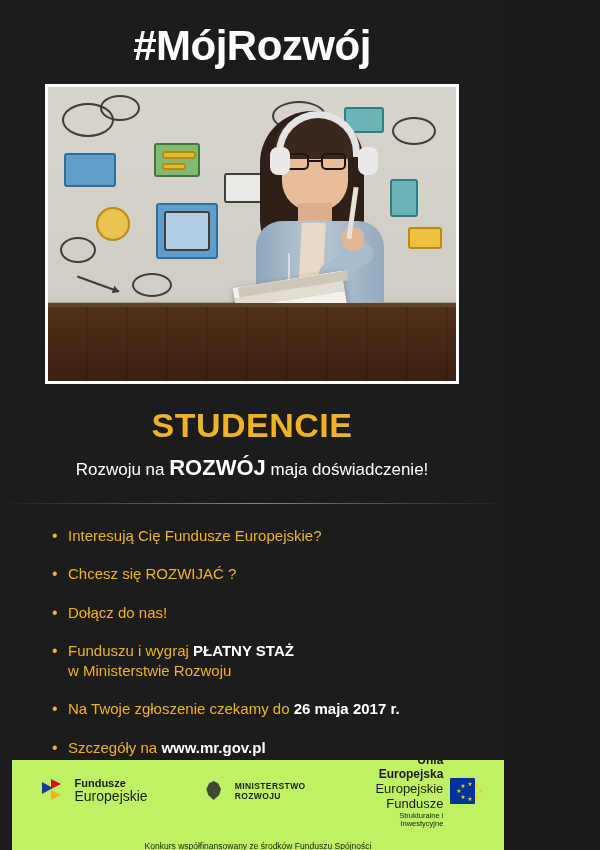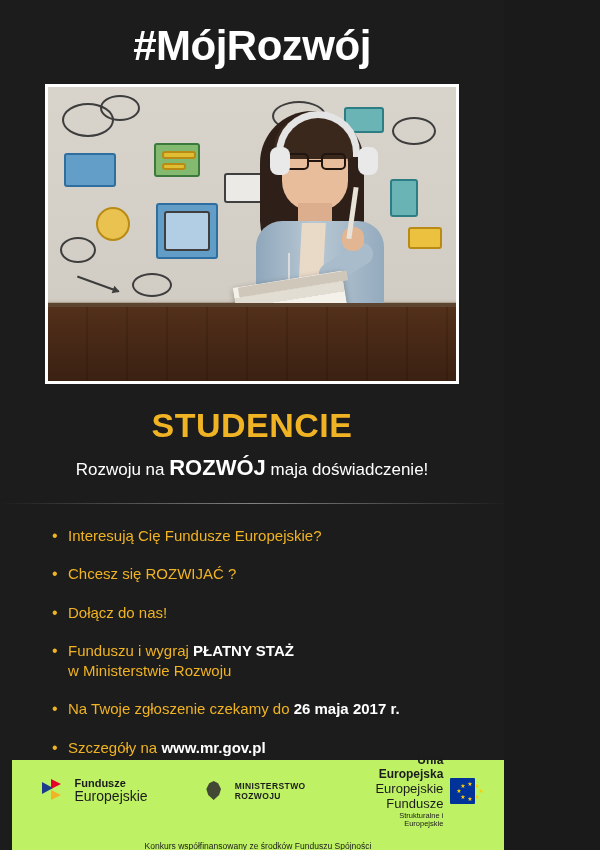--- a/index.html
+++ b/index.html
@@ -391,21 +391,21 @@
         <div class="min-text">
           <div class="m1">MINISTERSTWO</div>
           <div class="m2">ROZWOJU</div>
         </div>
       </div>
 
       <div class="logo">
         <div class="ue-text">
           <div class="u1">Unia Europejska</div>
           <div class="u2">Europejskie Fundusze</div>
-          <div class="u3">Strukturalne i Europejskie</div>
+          <div class="u3">Strukturalne i Inwestycyjne</div>
         </div>
         <div class="ue-flag">
           <span class="star" style="left:17px;top:3px;">★</span>
           <span class="star" style="left:24px;top:5px;">★</span>
           <span class="star" style="left:28px;top:10px;">★</span>
           <span class="star" style="left:24px;top:16px;">★</span>
           <span class="star" style="left:17px;top:18px;">★</span>
           <span class="star" style="left:10px;top:16px;">★</span>
           <span class="star" style="left:6px;top:10px;">★</span>
           <span class="star" style="left:10px;top:5px;">★</span>

